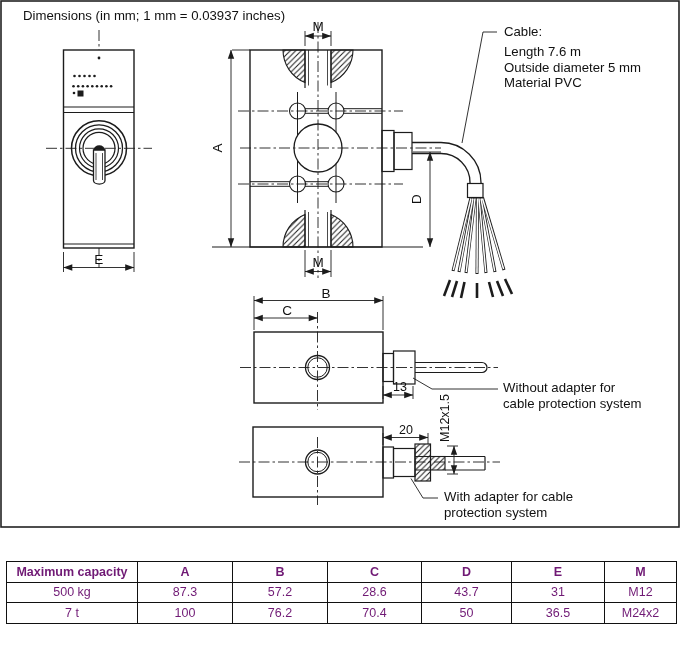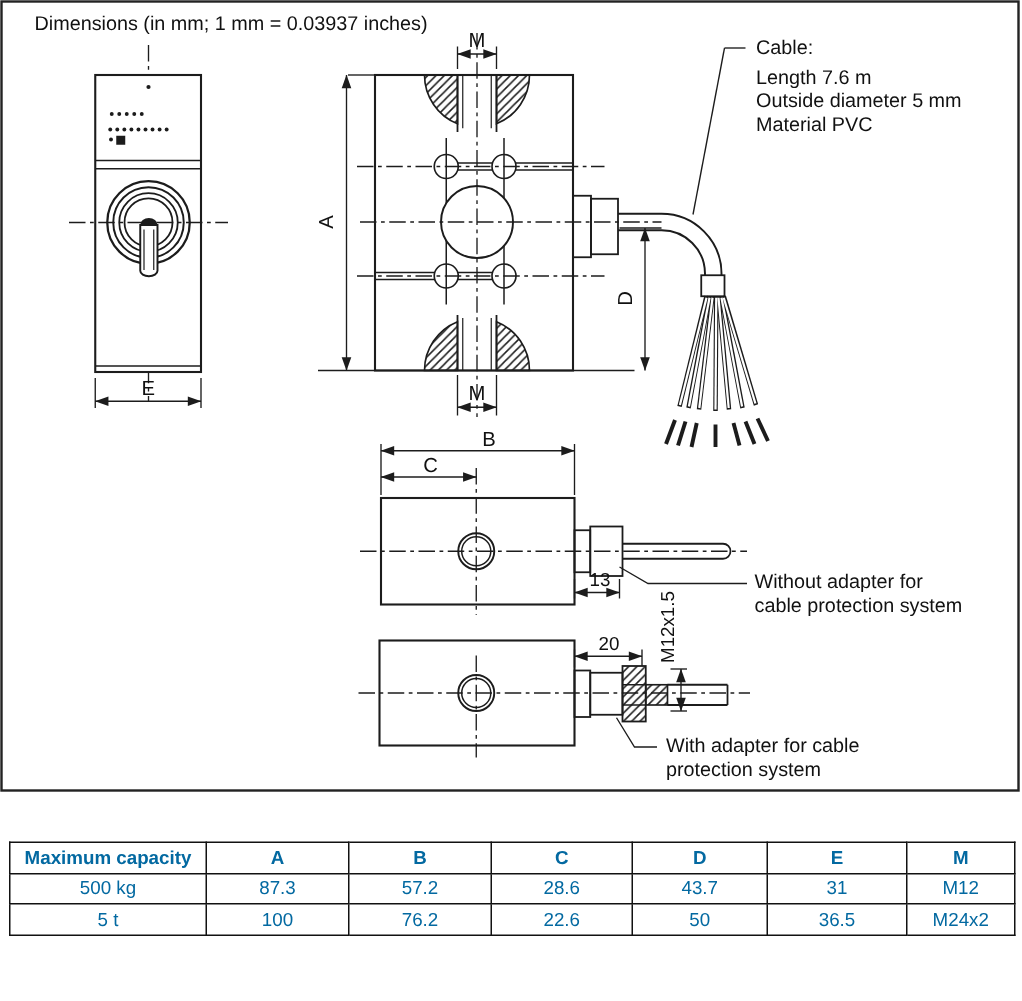--- a/index.html
+++ b/index.html
@@ -1,21 +1,21 @@
 <!DOCTYPE html>
 <html><head>
 <meta charset="utf-8">
 <style>
   html,body{margin:0;padding:0;background:#ffffff;width:681px;height:667px;overflow:hidden;
     font-family:"Liberation Sans", sans-serif;}
   #stage{position:relative;width:673px;height:667px;background:#fff;}
   svg text{fill:#111;}
   .dimtable{position:absolute;left:6px;top:561px;width:670px;border-collapse:collapse;table-layout:fixed;}
   .dimtable td,.dimtable th{border:1.4px solid #111;height:19.5px;text-align:center;vertical-align:middle;
-    font-size:12.5px;color:#0369a1;padding:0;}
+    font-size:12.5px;color:#701a75;padding:0;}
   .dimtable th{font-weight:bold;}
   .dimtable td.cap{font-weight:normal;}
   .c0{width:131px}.c1{width:95px}.c2{width:95px}.c3{width:94px}.c4{width:90px}.c5{width:93px}.c6{width:72px}
 </style>
 </head>
 <body>
 
 <div id="stage">
 
 <svg width="681" height="530" viewBox="0 0 681 530">
@@ -302,24 +302,24 @@
   <tr>
     <td class="cap">500 kg</td>
     <td>87.3</td>
     <td>57.2</td>
     <td>28.6</td>
     <td>43.7</td>
     <td>31</td>
     <td>M12</td>
   </tr>
   <tr>
-    <td class="cap">5 t</td>
+    <td class="cap">7 t</td>
     <td>100</td>
     <td>76.2</td>
-    <td>22.6</td>
+    <td>70.4</td>
     <td>50</td>
     <td>36.5</td>
     <td>M24x2</td>
   </tr>
 </tbody>
     </table>
 
 </div>
 
 </body></html>

